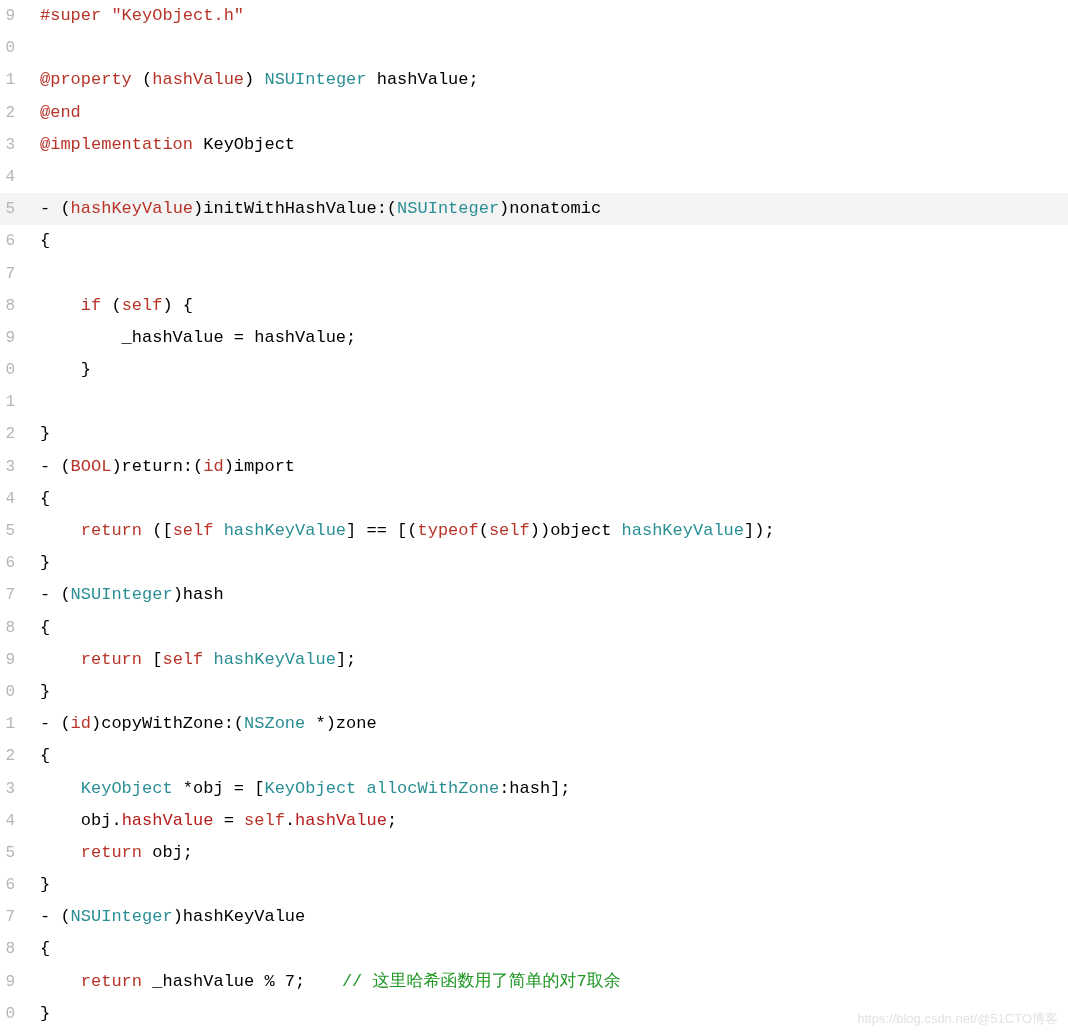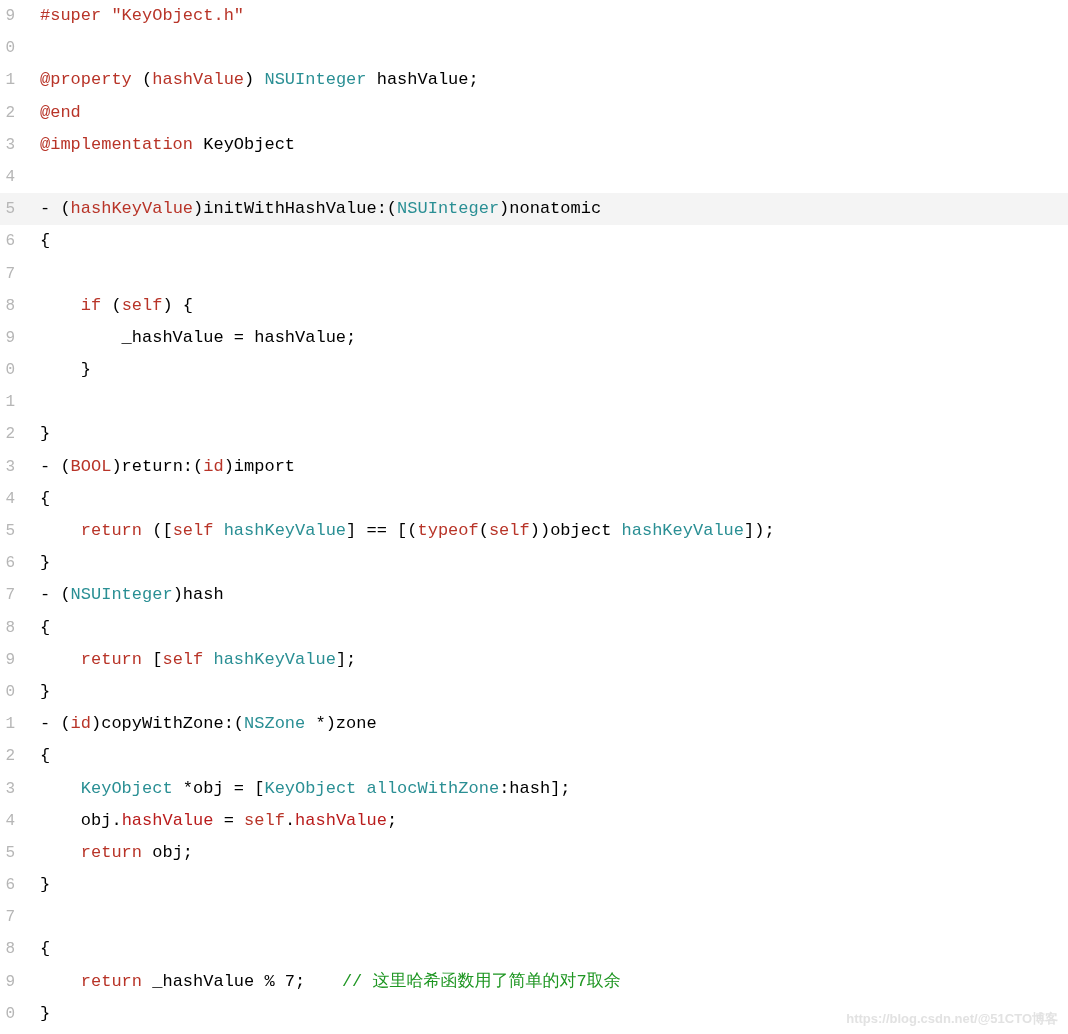--- a/index.html
+++ b/index.html
@@ -39,21 +39,20 @@
   .k-prop { color: #b91c1c; }
   .k-cmt  { color: #1e9622; margin-left: 6px; }   
   .plain  { color: #000; }
   .watermark {
     position: absolute;
     right: 10px;
     bottom: 6px;
     font-size: 13px;
     color: #e2e2e2;
     font-family: Arial, sans-serif;
-    font-weight: bold;
   }
 </style>
 </head>
 <body>
 
 <div id="editor">
     <div class="line"><div class="gutter">9</div><div class="code"><span class="k-pre">#super </span><span class="k-str">"KeyObject.h"</span></div></div>
     <div class="line"><div class="gutter">0</div></div>
     <div class="line"><div class="gutter">1</div><div class="code"><span class="k-kw">@property</span><span class="plain"> (</span><span class="k-kw">hashValue</span><span class="plain">) </span><span class="k-type">NSUInteger</span><span class="plain"> hashValue;</span></div></div>
     <div class="line"><div class="gutter">2</div><div class="code"><span class="k-kw">@end</span></div></div>
@@ -74,18 +73,18 @@
     <div class="line"><div class="gutter">7</div><div class="code"><span class="plain">- (</span><span class="k-type">NSUInteger</span><span class="plain">)hash</span></div></div>
     <div class="line"><div class="gutter">8</div><div class="code"><span class="plain">{</span></div></div>
     <div class="line"><div class="gutter">9</div><div class="code"><span class="plain">    </span><span class="k-kw">return</span><span class="plain"> [</span><span class="k-self">self</span><span class="plain"> </span><span class="k-msg">hashKeyValue</span><span class="plain">];</span></div></div>
     <div class="line"><div class="gutter">0</div><div class="code"><span class="plain">}</span></div></div>
     <div class="line"><div class="gutter">1</div><div class="code"><span class="plain">- (</span><span class="k-kw">id</span><span class="plain">)copyWithZone:(</span><span class="k-type">NSZone</span><span class="plain"> *)zone</span></div></div>
     <div class="line"><div class="gutter">2</div><div class="code"><span class="plain">{</span></div></div>
     <div class="line"><div class="gutter">3</div><div class="code"><span class="plain">    </span><span class="k-type">KeyObject</span><span class="plain"> *obj = [</span><span class="k-type">KeyObject</span><span class="plain"> </span><span class="k-msg">allocWithZone</span><span class="plain">:hash];</span></div></div>
     <div class="line"><div class="gutter">4</div><div class="code"><span class="plain">    obj.</span><span class="k-prop">hashValue</span><span class="plain"> = </span><span class="k-self">self</span><span class="plain">.</span><span class="k-prop">hashValue</span><span class="plain">;</span></div></div>
     <div class="line"><div class="gutter">5</div><div class="code"><span class="plain">    </span><span class="k-kw">return</span><span class="plain"> obj;</span></div></div>
     <div class="line"><div class="gutter">6</div><div class="code"><span class="plain">}</span></div></div>
-    <div class="line"><div class="gutter">7</div></div>
+    <div class="line"><div class="gutter">7</div><div class="code"><span class="plain">- (</span><span class="k-type">NSUInteger</span><span class="plain">)hashKeyValue</span></div></div>
     <div class="line"><div class="gutter">8</div><div class="code"><span class="plain">{</span></div></div>
     <div class="line"><div class="gutter">9</div><div class="code"><span class="plain">    </span><span class="k-kw">return</span><span class="plain"> _hashValue % 7;   </span><span class="k-cmt">// 这里哈希函数用了简单的对7取余</span></div></div>
     <div class="line"><div class="gutter">0</div><div class="code"><span class="plain">}</span></div></div>
   </div>
 <div class="watermark">https://blog.csdn.net/@51CTO博客</div>
 
 </body></html>

